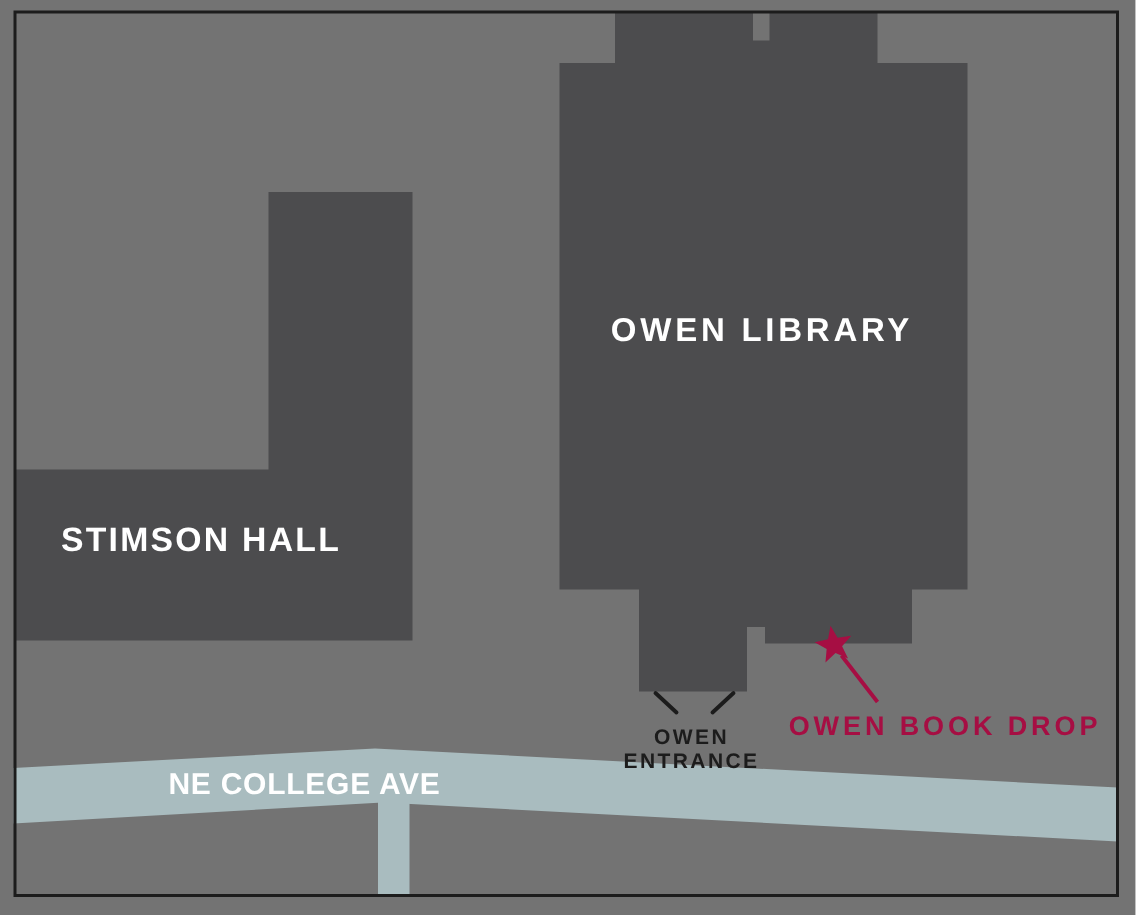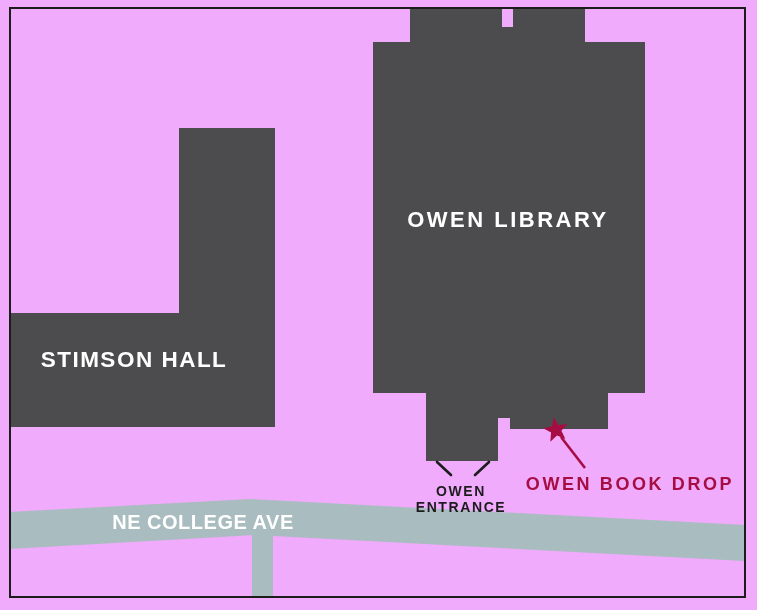--- a/index.html
+++ b/index.html
@@ -4,21 +4,21 @@
 <style>
   html, body {
     margin: 0;
     padding: 0;
     background: #ffffff;
   }
   .stage {
     position: relative;
     width: 757px;
     height: 610px;
-    background: #f0abfc;
+    background: #737373;
     overflow: hidden;
   }
   svg {
     display: block;
   }
   .map-label {
     font-family: "Liberation Sans", sans-serif;
     font-weight: 700;
   }
   .lbl-owen-library   { font-size: 22px;   letter-spacing: 2.5px; }

